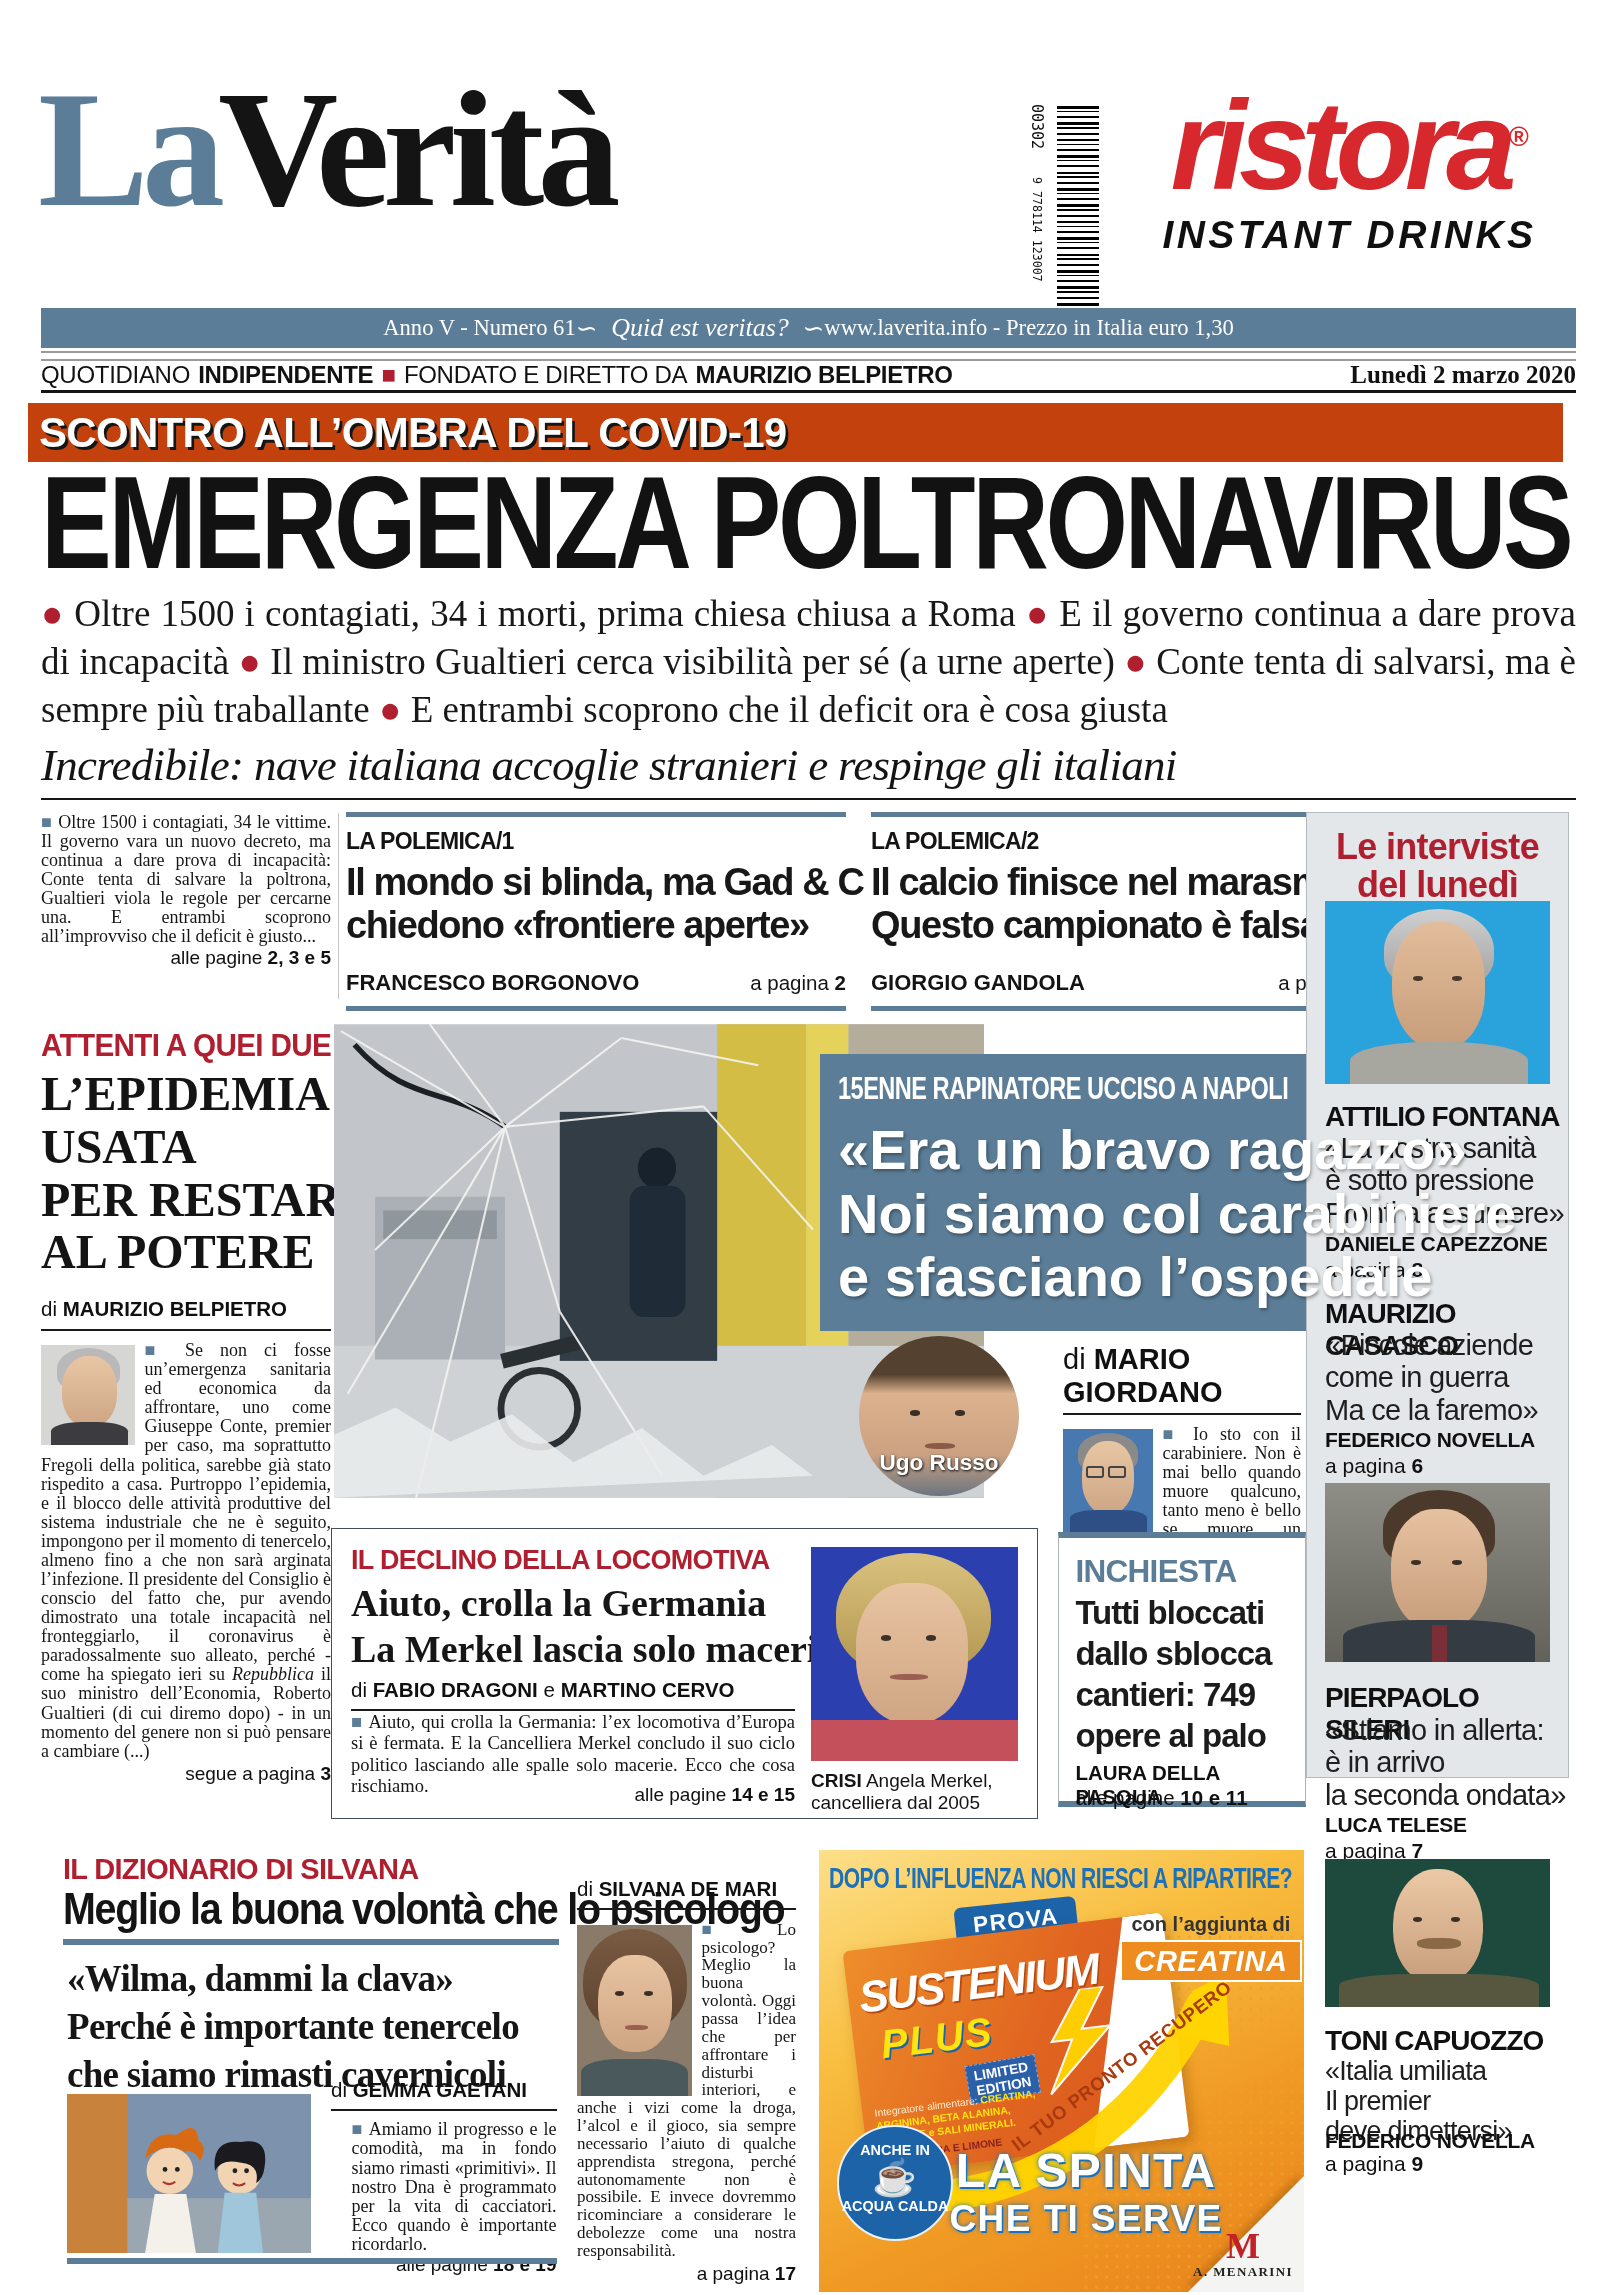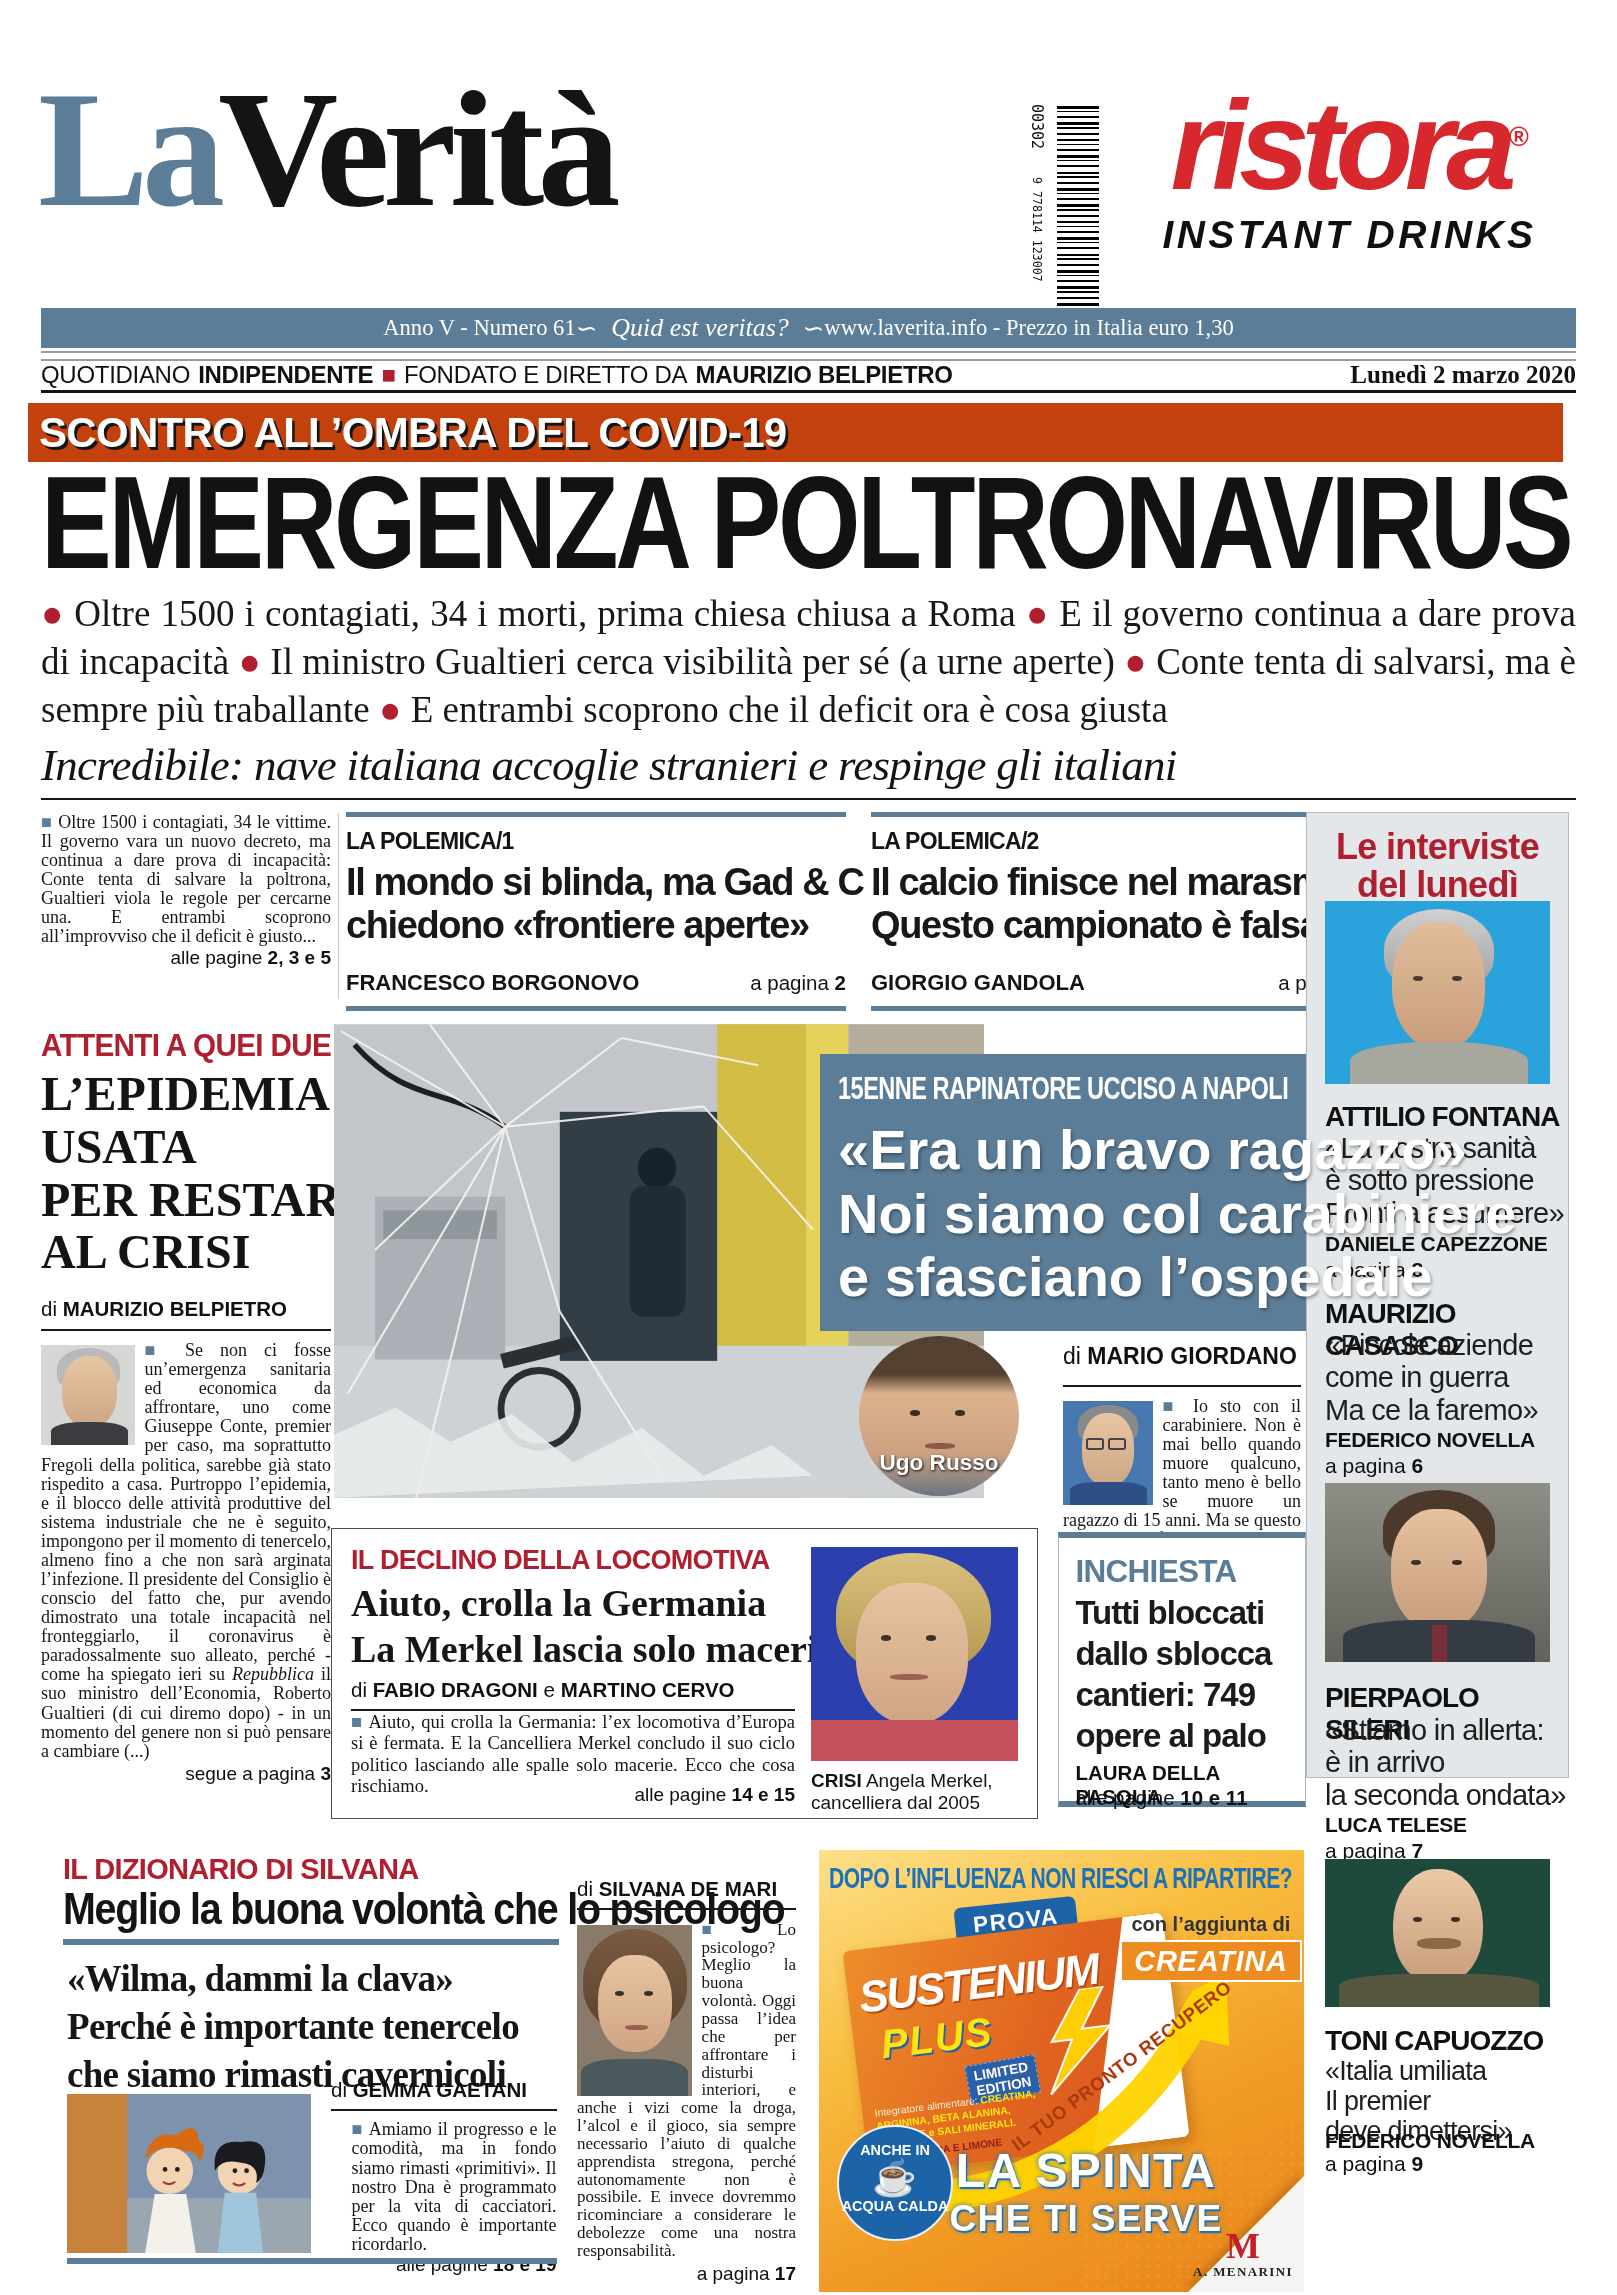--- a/index.html
+++ b/index.html
@@ -188,21 +188,21 @@
   <span class="sb-auth" style="top:1316px">FEDERICO NOVELLA</span>
   <span class="sb-page" style="top:1339px"><span>a pagina</span> <span class="pagenum">9</span></span>
 </div>
 
 <div class="abs" style="left:41px;top:1027px;width:290px">
   <div><span class="fit kickbar" style="font-size: 31.5px; letter-spacing: -0.7px; transform: scaleX(0.9411); transform-origin: left center;">ATTENTI A QUEI DUE</span></div>
   <div class="serif" style="font-weight:900;line-height:1.1;color:#141414;margin-top:4.1px">
     <span class="fit" style="font-size:48px;display:block">L’EPIDEMIA</span>
     <span class="fit" style="font-size:48px;display:block">USATA</span>
     <span class="fit" style="font-size:48px;display:block">PER RESTARE</span>
-    <span class="fit" style="font-size:48px;display:block">AL CRISI</span>
+    <span class="fit" style="font-size:48px;display:block">AL POTERE</span>
   </div>
   <div class="byline" style="margin-top:18px;border-bottom:2.1px solid #1a1a1a;padding-bottom:8.2px">
     <span>di</span> <b>MAURIZIO BELPIETRO</b>
   </div>
   <div class="body-txt jtext" style="margin-top:9.6px">
     <span class="inphoto" style="width:94px;height:100px;background:#d6d6d4">
       <span class="ph" style="left:16.4px;top:2.7px;width:63px;height:41px;background:#b9b9b9;border-radius:50% 50% 30% 30%"></span>
       <span class="ph" style="left:20.5px;top:11px;width:55px;height:71px;background:linear-gradient(#e8c6a4,#cda684);border-radius:45%"></span>
       <span class="ph" style="left:9.6px;top:77px;width:77px;height:23px;background:#3c3c40;border-radius:40% 40% 0 0"></span>
     </span>
@@ -256,21 +256,21 @@
 </div>
 
 <div class="photo" style="left:859px;top:1336px;width:160px;height:160px;border-radius:50%;background:linear-gradient(180deg,#55412f 0%,#55412f 24%,#dcb28e 36%,#cba181 74%,#6a7580 100%)">
   <div class="ph" style="left:51px;top:74px;width:9.6px;height:5.5px;background:#3a2f26;border-radius:50%"></div>
   <div class="ph" style="left:96px;top:74px;width:9.6px;height:5.5px;background:#3a2f26;border-radius:50%"></div>
   <div class="ph" style="left:66px;top:107px;width:30px;height:5.5px;background:#8a5a48;border-radius:40%"></div>
 </div>
 <div class="abs" style="left:859px;top:1450px;width:160px;text-align:center;color:#fff;font-size:22.6px;font-weight:600;text-shadow:0.7px 1.4px 2.7px #000">Ugo Russo</div>
 
 <div class="abs" style="left:1063px;top:1343px;width:238px">
-  <div class="byline" style="border-bottom:2.1px solid #1a1a1a;padding-bottom:15px;font-size:23px">
+  <div class="byline" style="border-bottom:2.1px solid #1a1a1a;padding-bottom:4px;font-size:29px">
     <span>di</span> <b>MARIO GIORDANO</b>
   </div>
   <div class="body-txt jtext" style="margin-top:9.6px">
     <span class="inphoto" style="width:90px;height:104px;background:#4878b0">
       <span class="ph" style="left:15px;top:4.1px;width:60px;height:38px;background:#8a8a8a;border-radius:50% 50% 30% 30%"></span>
       <span class="ph" style="left:19px;top:12.3px;width:52px;height:73px;background:linear-gradient(#e8c6a4,#cda684);border-radius:45%"></span>
       <span class="ph" style="left:23px;top:37px;width:18px;height:12.3px;border:2.1px solid #444;border-radius:2.7px;box-sizing:border-box"></span>
       <span class="ph" style="left:45px;top:37px;width:18px;height:12.3px;border:2.1px solid #444;border-radius:2.7px;box-sizing:border-box"></span>
       <span class="ph" style="left:6.8px;top:81px;width:77px;height:23px;background:#2e4f86;border-radius:35% 35% 0 0"></span>
     </span>

